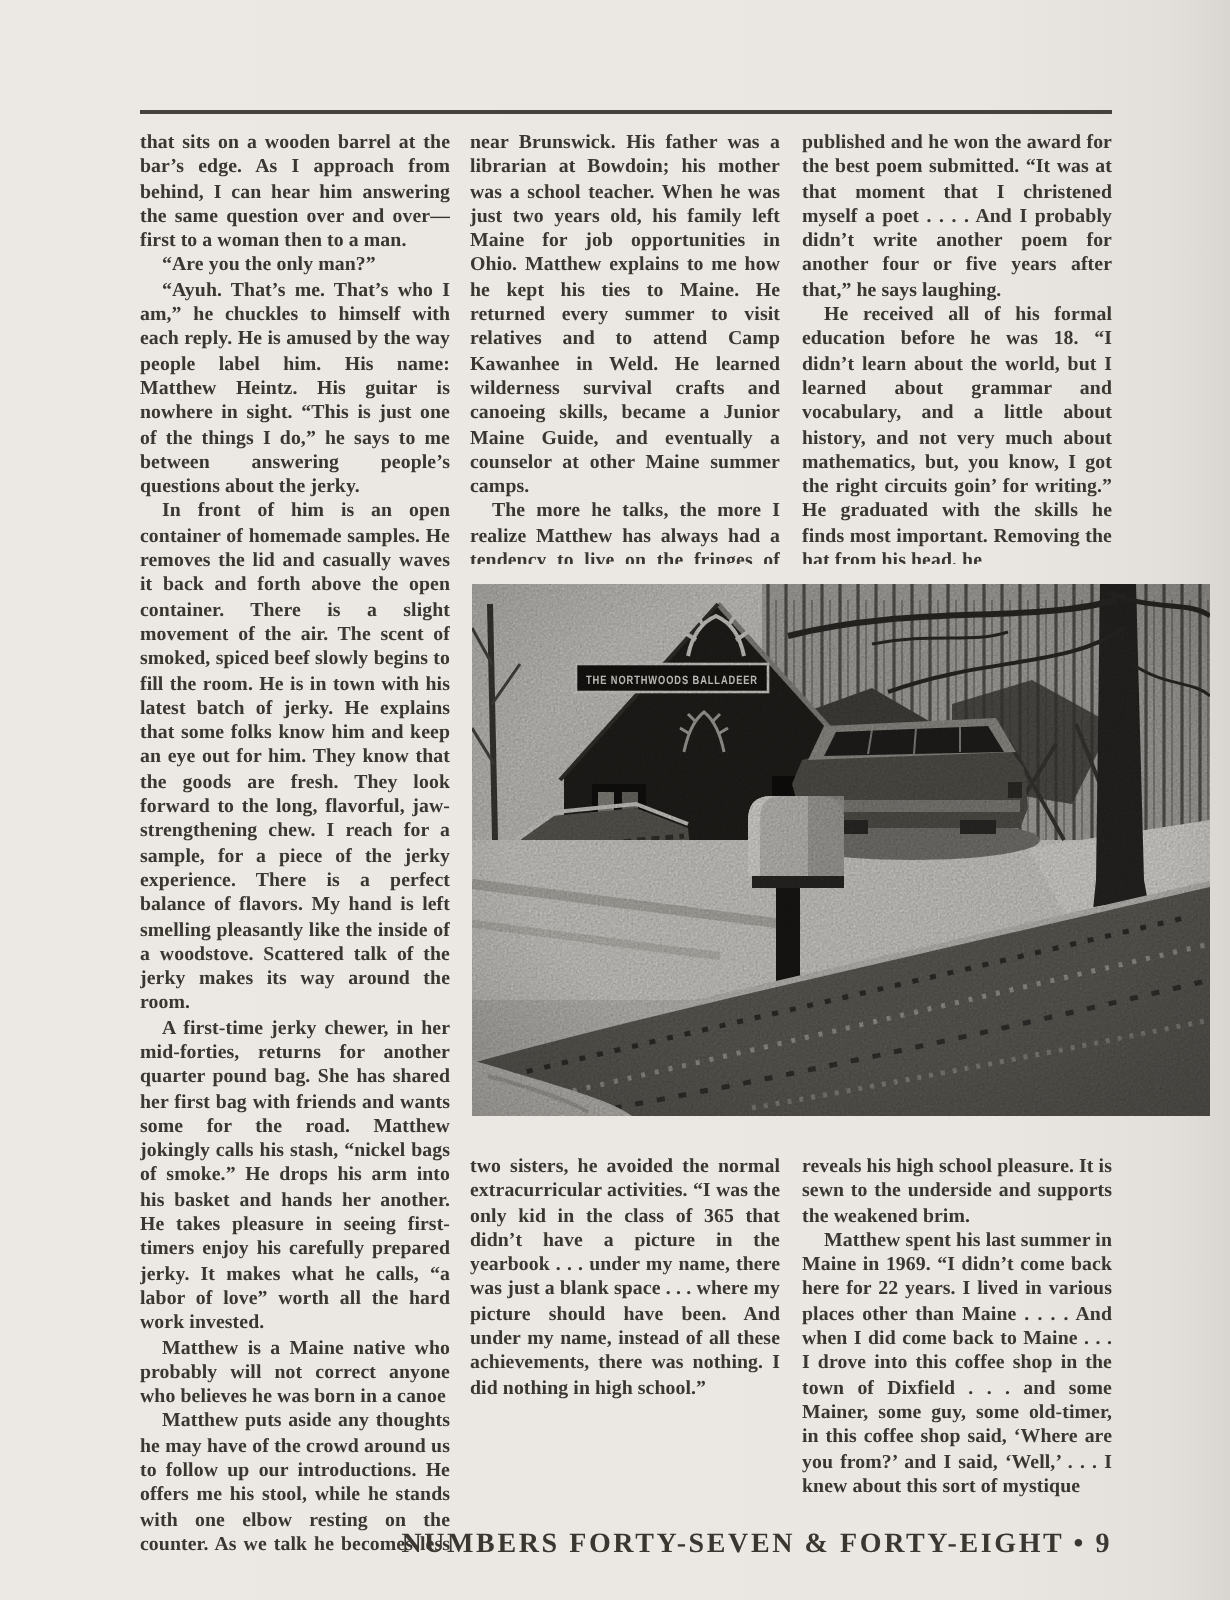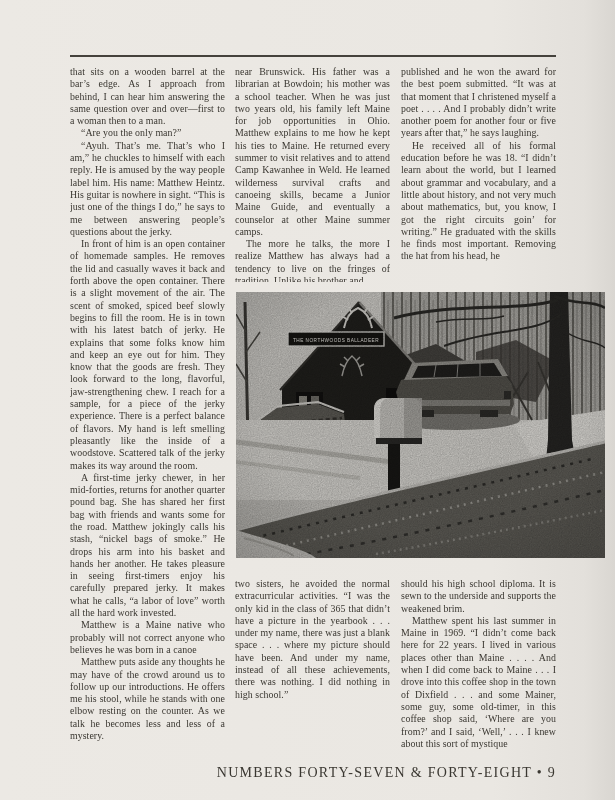--- a/index.html
+++ b/index.html
@@ -8,20 +8,21 @@
     background: #e9e6e1;
   }
   .page {
     position: relative;
     width: 615px;
     height: 800px;
     overflow: hidden;
     background: linear-gradient(90deg, #ece9e4 0%, #eae7e2 80%, #e3e0db 95%, #d9d6d1 100%);
     font-family: "Liberation Serif", "DejaVu Serif", serif;
     color: #3a3731;
+    font-weight: bold;
   }
   .rule {
     position: absolute;
     left: 70px;
     top: 55px;
     width: 486px;
     height: 2px;
     background: #45423c;
   }
   .col {
@@ -200,19 +201,19 @@
       <rect x="0" y="0" width="369" height="266" filter="url(#grain)" opacity="0.3"></rect>
       <rect x="0" y="0" width="369" height="266" fill="url(#vig)"></rect>
     </svg>
   </div>
 
   <div class="col" id="col2-bottom">
       <p>two sisters, he avoided the normal extracurricular activities. “I was the only kid in the class of 365 that didn’t have a picture in the yearbook . . . under my name, there was just a blank space . . . where my picture should have been. And under my name, instead of all these achievements, there was nothing. I did nothing in high school.”</p>
     </div>
 
   <div class="col" id="col3-bottom">
-      <p>should his high school diploma. It is sewn to the underside and supports the weakened brim.</p>
+      <p>reveals his high school pleasure. It is sewn to the underside and supports the weakened brim.</p>
       <p>Matthew spent his last summer in Maine in 1969. “I didn’t come back here for 22 years. I lived in various places other than Maine . . . . And when I did come back to Maine . . . I drove into this coffee shop in the town of Dixfield . . . and some Mainer, some guy, some old-timer, in this coffee shop said, ‘Where are you from?’ and I said, ‘Well,’ . . . I knew about this sort of mystique</p>
     </div>
 
   <div class="footer">NUMBERS FORTY-SEVEN &amp; FORTY-EIGHT • 9</div>
 
 </div>
 
 </body></html>

